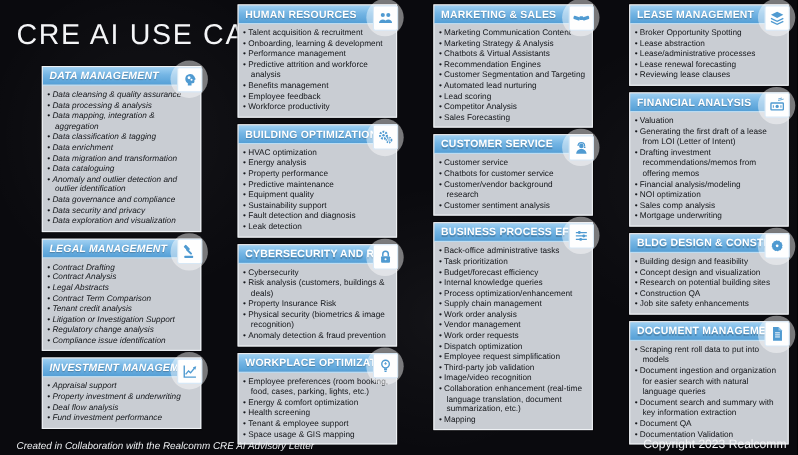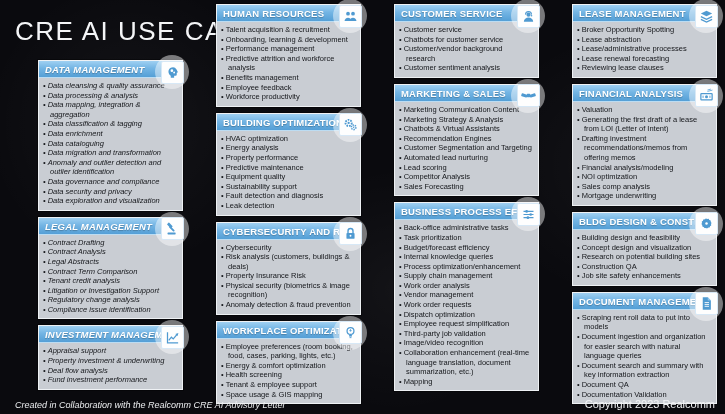--- a/index.html
+++ b/index.html
@@ -73,22 +73,22 @@
                 <circle cx="14.6" cy="12" r="1.5" fill="#fff"></circle>
               </svg>
             </span>
           </span>
           <ul class="use-cases">
             <li class="use-case">Data cleansing &amp; quality assurance</li>
             <li class="use-case">Data processing &amp; analysis</li>
             <li class="use-case">Data mapping, integration &amp; aggregation</li>
             <li class="use-case">Data classification &amp; tagging</li>
             <li class="use-case">Data enrichment</li>
+            <li class="use-case">Data migration and transformation</li>
             <li class="use-case">Data cataloguing</li>
-            <li class="use-case">Data migration and transformation</li>
             <li class="use-case">Anomaly and outlier detection and outlier identification</li>
             <li class="use-case">Data governance and compliance</li>
             <li class="use-case">Data security and privacy</li>
             <li class="use-case">Data exploration and visualization</li>
           </ul>
         </section>
         <section class="box">
           <div class="box-header"><span class="box-title-text">LEGAL MANAGEMENT</span></div>
           <span class="icon-badge">
             <span class="icon-tile">
@@ -209,39 +209,20 @@
           <ul class="use-cases">
             <li class="use-case">Employee preferences (room booking, food, cases, parking, lights, etc.)</li>
             <li class="use-case">Energy &amp; comfort optimization</li>
             <li class="use-case">Health screening</li>
             <li class="use-case">Tenant &amp; employee support</li>
             <li class="use-case">Space usage &amp; GIS mapping</li>
           </ul>
         </section>
       </div>
       <div class="col">
-        <section class="box">
-          <div class="box-header"><span class="box-title-text">CUSTOMER SERVICE</span></div>
-          <span class="icon-badge">
-            <span class="icon-tile">
-              <svg viewBox="0 0 24 24" fill="#4f9ad1">
-                <circle cx="12" cy="9" r="3.3"></circle>
-                <path d="M4.5 20.5c0-4.2 3.6-6.8 7.5-6.8s7.5 2.6 7.5 6.8z"></path>
-                <path d="M7.2 9a4.8 4.8 0 0 1 9.6 0" stroke="#4f9ad1" stroke-width="1.7" fill="none"></path>
-                <circle cx="16.8" cy="10.8" r="1.3"></circle>
-              </svg>
-            </span>
-          </span>
-          <ul class="use-cases">
-            <li class="use-case">Customer service</li>
-            <li class="use-case">Chatbots for customer service</li>
-            <li class="use-case">Customer/vendor background research</li>
-            <li class="use-case">Customer sentiment analysis</li>
-          </ul>
-        </section>
         <section class="box">
           <div class="box-header"><span class="box-title-text">MARKETING &amp; SALES</span></div>
           <span class="icon-badge">
             <span class="icon-tile">
               <svg viewBox="0 0 24 24" fill="#4f9ad1">
                 <rect x="0.5" y="9.5" width="9.5" height="4.8" rx="1.2" transform="rotate(18 5.25 11.9)"></rect>
                 <rect x="14" y="9.5" width="9.5" height="4.8" rx="1.2" transform="rotate(-18 18.75 11.9)"></rect>
                 <rect x="9.3" y="9.3" width="5.4" height="5.4" rx="1"></rect>
               </svg>
             </span>
@@ -249,20 +230,39 @@
           <ul class="use-cases">
             <li class="use-case">Marketing Communication Content</li>
             <li class="use-case">Marketing Strategy &amp; Analysis</li>
             <li class="use-case">Chatbots &amp; Virtual Assistants</li>
             <li class="use-case">Recommendation Engines</li>
             <li class="use-case">Customer Segmentation and Targeting</li>
             <li class="use-case">Automated lead nurturing</li>
             <li class="use-case">Lead scoring</li>
             <li class="use-case">Competitor Analysis</li>
             <li class="use-case">Sales Forecasting</li>
+          </ul>
+        </section>
+        <section class="box">
+          <div class="box-header"><span class="box-title-text">CUSTOMER SERVICE</span></div>
+          <span class="icon-badge">
+            <span class="icon-tile">
+              <svg viewBox="0 0 24 24" fill="#4f9ad1">
+                <circle cx="12" cy="9" r="3.3"></circle>
+                <path d="M4.5 20.5c0-4.2 3.6-6.8 7.5-6.8s7.5 2.6 7.5 6.8z"></path>
+                <path d="M7.2 9a4.8 4.8 0 0 1 9.6 0" stroke="#4f9ad1" stroke-width="1.7" fill="none"></path>
+                <circle cx="16.8" cy="10.8" r="1.3"></circle>
+              </svg>
+            </span>
+          </span>
+          <ul class="use-cases">
+            <li class="use-case">Customer service</li>
+            <li class="use-case">Chatbots for customer service</li>
+            <li class="use-case">Customer/vendor background research</li>
+            <li class="use-case">Customer sentiment analysis</li>
           </ul>
         </section>
         <section class="box">
           <div class="box-header"><span class="box-title-text">BUSINESS PROCESS EFFICIENCY</span></div>
           <span class="icon-badge">
             <span class="icon-tile">
               <svg viewBox="0 0 24 24">
                 <path d="M4 7h16M4 12h16M4 17h16" stroke="#4f9ad1" stroke-width="1.8"></path>
                 <circle cx="9" cy="7" r="2.1" fill="#4f9ad1"></circle>
                 <circle cx="15.5" cy="12" r="2.1" fill="#4f9ad1"></circle>

